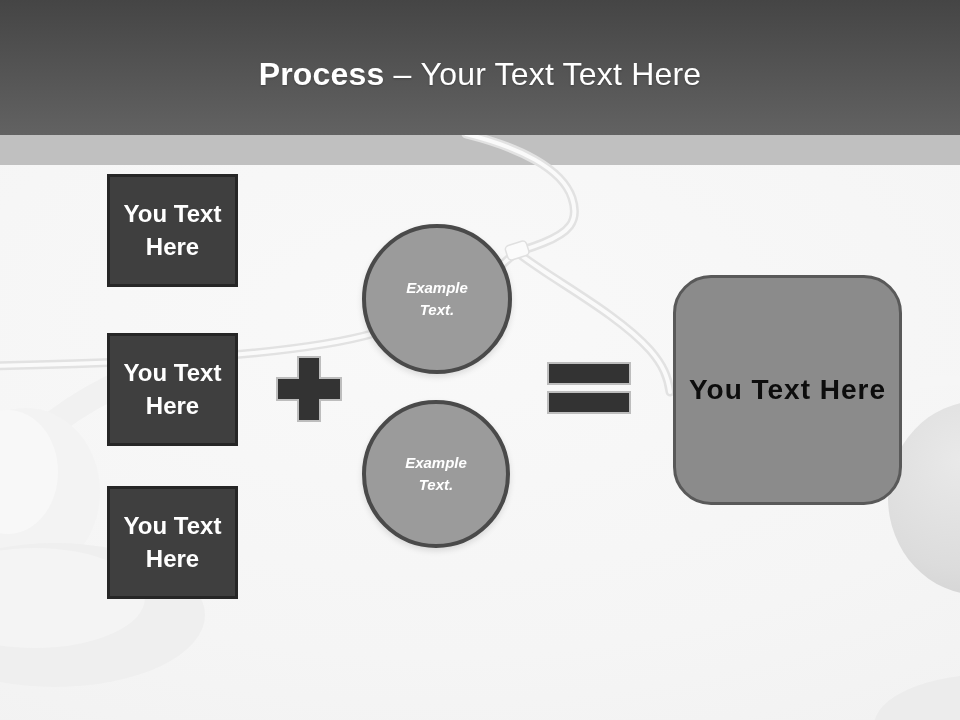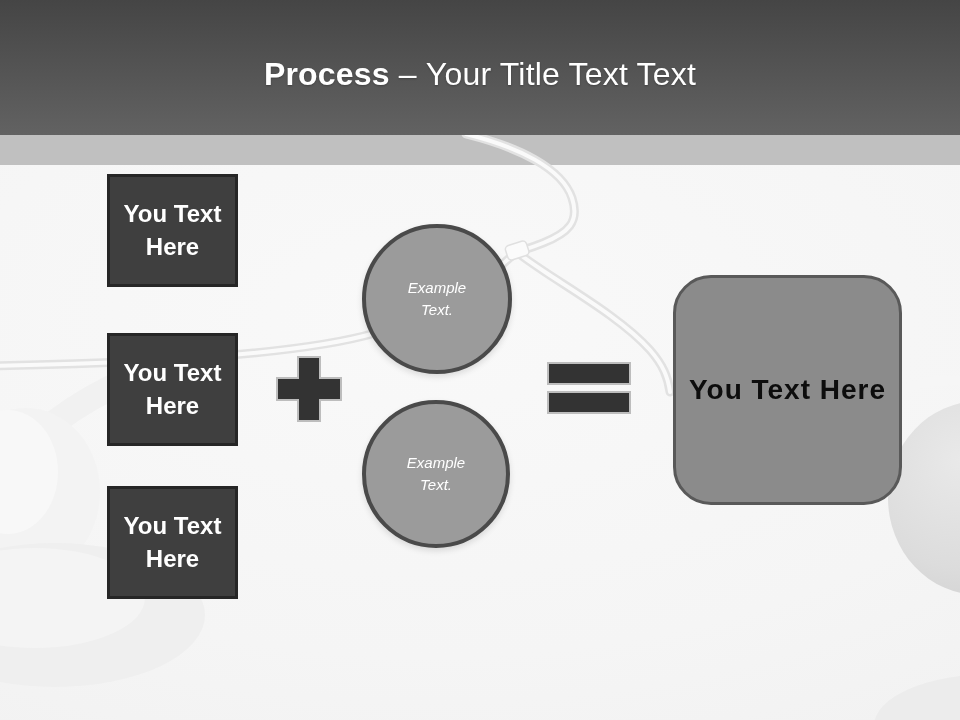--- a/index.html
+++ b/index.html
@@ -37,21 +37,21 @@
     width:131px;height:113px;left:107px;
     background:var(--box-fill,#3f3f3f);
     border:3px solid var(--box-border,#262626);
     color:var(--box-text,#fff);font-size:24px;line-height:1.36;
   }
   .sq-box.b1{top:174px;} .sq-box.b2{top:333px;} .sq-box.b3{top:486px;}
   .circle{
     border-radius:50%;
     background:var(--circle-fill,#9b9b9b);
     border:4px solid var(--circle-border,#4a4a4a);
-    color:var(--circle-text,#fff);font-size:15px;font-weight:400;font-style:italic;
+    color:var(--circle-text,#fff);font-size:15px;font-weight:700;font-style:italic;
     line-height:1.5;padding:0 34px;
     box-shadow:0 3px 6px rgba(0,0,0,.12);
   }
   .circle.c1{left:362px;top:224px;width:150px;height:150px;}
   .circle.c2{left:362px;top:400px;width:148px;height:148px;}
   .op-svg{position:absolute;z-index:2;}
   .result-box{
     left:673px;top:275px;width:229px;height:230px;border-radius:38px;
     background:var(--result-fill,#8b8b8b);
     border:3px solid var(--result-border,#595959);
@@ -93,21 +93,21 @@
       <path d="M 515 253 C 478 288, 430 317, 375 333 C 300 355, 150 363, -12 366" stroke="#e2e2e2" stroke-width="9"></path>
       <path d="M 515 253 C 478 288, 430 317, 375 333 C 300 355, 150 363, -12 366" stroke="#fafafa" stroke-width="4"></path>
       <rect x="506" y="243" width="22" height="15" rx="4" fill="#fbfbfb" stroke="#e0e0e0" stroke-width="1.5" transform="rotate(-18 517 250)"></rect>
     </g>
   </svg>
 
   <header class="titlebar">
     <h1>
       <span class="t-bold">Process</span>
       <span class="t-sep">–</span>
-      <span class="t-rest">Your Title Text Text</span>
+      <span class="t-rest">Your Text Text Here</span>
     </h1>
   </header>
 
   <div class="shape sq-box b1">
     <span>You Text Here</span>
   </div>
   <div class="shape sq-box b2">
     <span>You Text Here</span>
   </div>
   <div class="shape sq-box b3">

